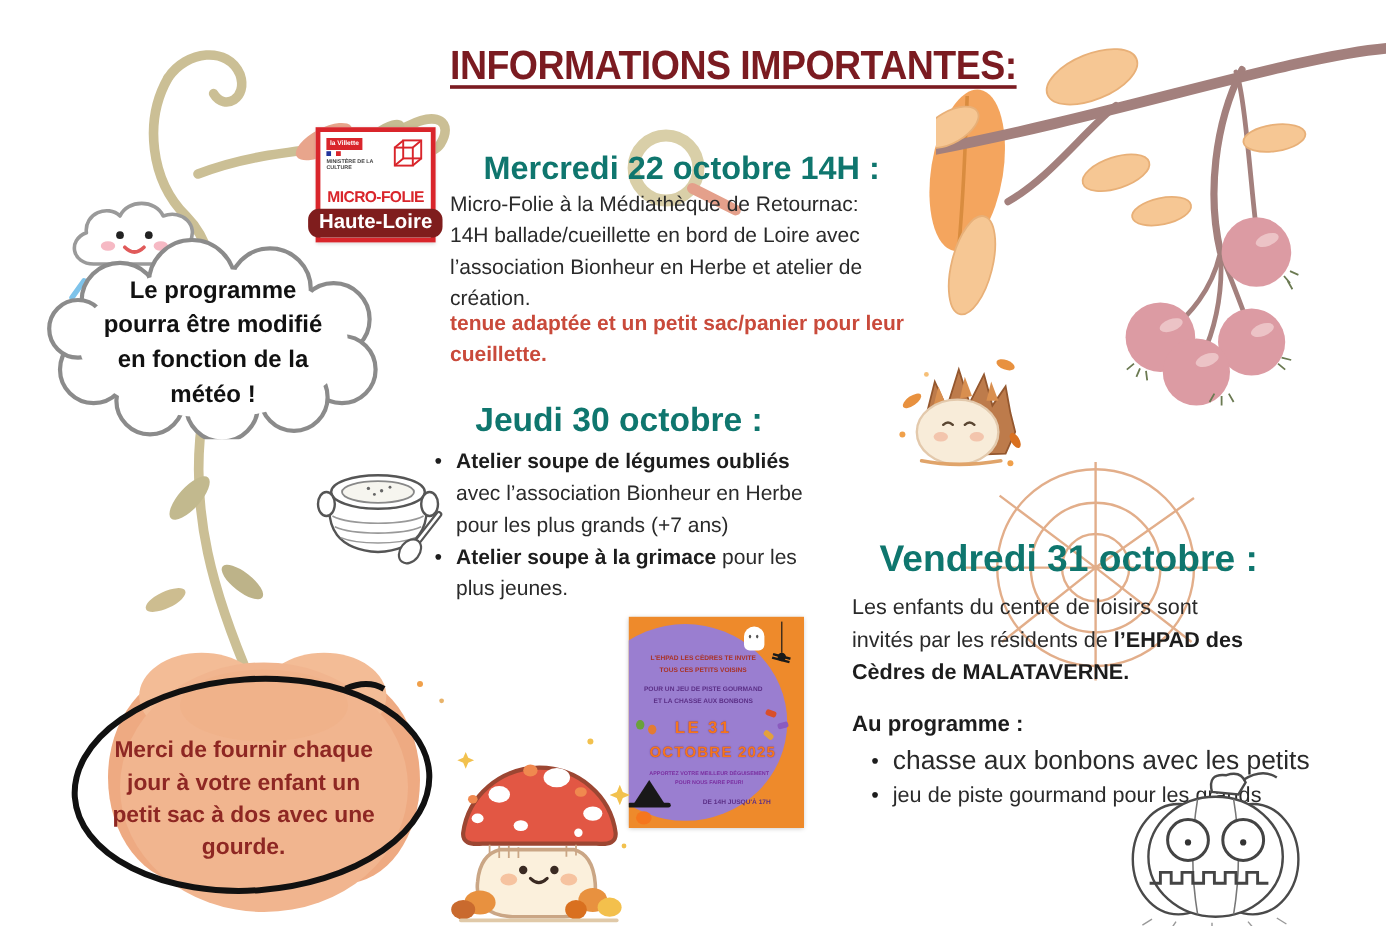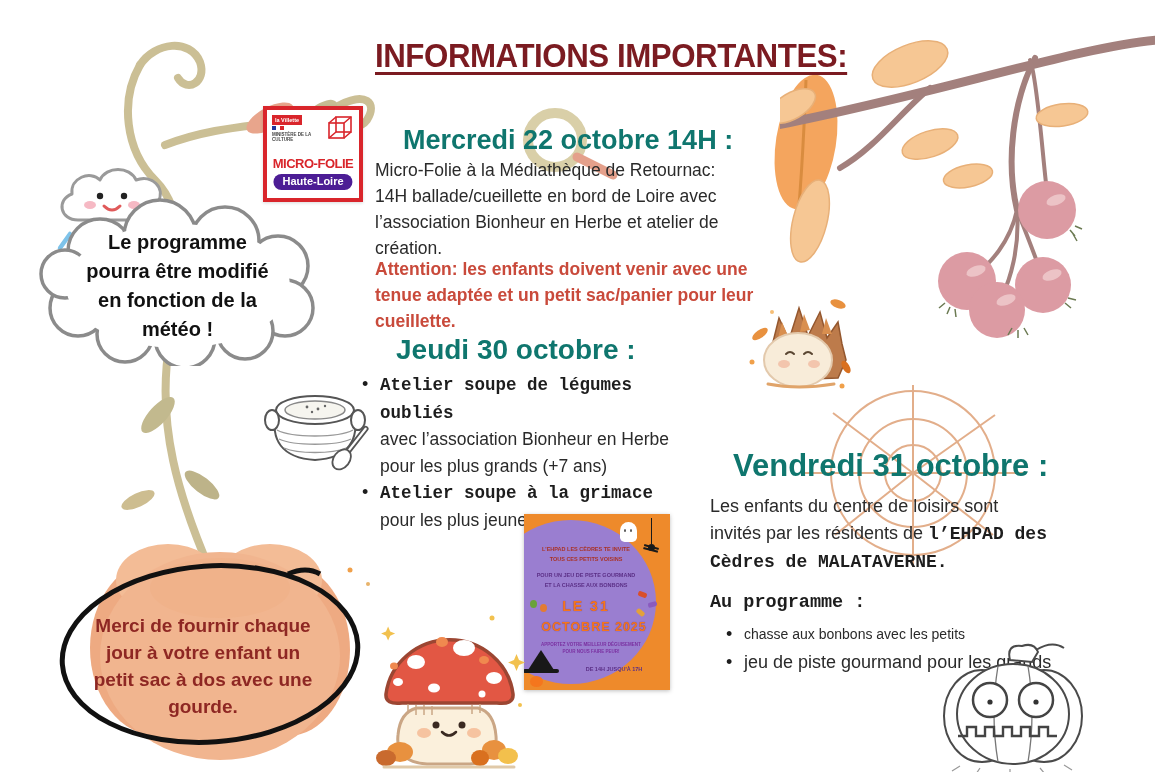--- a/index.html
+++ b/index.html
@@ -12,32 +12,32 @@
     font-weight:700;font-size:34px;color:#7b1b21;letter-spacing:-.5px;
     text-decoration:underline;text-decoration-thickness:3px;text-underline-offset:5px;
     display:inline-block;transform:scaleX(.92);transform-origin:left center;white-space:nowrap;
   }
   .h-green{font-weight:700;color:#0f766e;white-space:nowrap;}
   .body-txt{font-size:17.5px;line-height:26px;color:#2a2a2a;}
   .warn{font-size:17.5px;line-height:26px;font-weight:700;color:#c94a3b;}
   .bullets{list-style:none;margin:0;padding:0;}
   .bullets li{position:relative;padding-left:22px;font-size:17.5px;line-height:26.5px;color:#2a2a2a;}
   .bullets li::before{content:"•";position:absolute;left:4px;top:0;font-size:18px;color:#1d1d1d;}
-  .b{font-weight:700;color:#1d1d1d;font-family:Liberation Mono, monospace;}
+  .b{font-weight:700;color:#1d1d1d;}
   .reminder{font-weight:700;color:#d13438;font-size:19.5px;line-height:27px;text-align:center;}
   .cloud-note{font-weight:700;font-size:20px;line-height:29px;color:#111;text-align:center;}
   .pumpkin-note{font-weight:700;font-size:19px;line-height:27px;color:#8e2723;text-align:center;}
   
   .mf{width:92px;height:88px;background:#fff;border:4px solid #d9252b;box-shadow:0 1px 3px rgba(0,0,0,.15);}
   .mf .villette{position:absolute;left:5px;top:5px;background:#d9252b;color:#fff;font-size:5.5px;font-weight:700;padding:2px 3px;line-height:6px;}
   .mf .ministry{position:absolute;left:5px;top:22px;font-size:4.5px;line-height:5px;color:#444;width:40px;font-weight:700;}
   .mf .flag{position:absolute;left:5px;top:16px;width:12px;height:4px;display:flex;}
   .mf .flag i{flex:1;}
   .mf .brand{position:absolute;left:0;right:0;top:46px;text-align:center;color:#d9252b;font-weight:800;font-size:13px;letter-spacing:-.5px;white-space:nowrap;}
-  .mf .pill{position:absolute;left:50%;transform:translateX(-50%);top:64px;background:#4c1d95;color:#fff;font-weight:700;font-size:11px;padding:1px 9px 3px;border-radius:9px;white-space:nowrap;}
+  .mf .pill{position:absolute;left:50%;transform:translateX(-50%);top:64px;background:#7f1d1d;color:#fff;font-weight:700;font-size:17px;padding:1px 9px 3px;border-radius:9px;white-space:nowrap;}
   
   .poster{width:146px;height:176px;background:#ee8a2b;overflow:hidden;box-shadow:0 1px 4px rgba(0,0,0,.25);}
   .poster .pcircle{position:absolute;left:-38px;top:6px;width:170px;height:164px;background:#9a7ed0;border-radius:50%;}
   .poster .ptxt{position:absolute;left:2px;width:120px;text-align:center;font-weight:700;}
   .pl-red{color:#a93226;font-size:5.5px;line-height:7px;}
   .pl-purple{color:#5b2f86;font-size:5.5px;line-height:7px;}
   .pl-date1{color:#f5761d;font-size:14px;letter-spacing:2px;text-shadow:0 0 1px #5b2f86;}
   .pl-date2{color:#f5761d;font-size:12.5px;letter-spacing:1px;text-shadow:0 0 1px #5b2f86;}
   .pl-small{color:#7a2fa0;font-size:4.5px;line-height:6px;}
   .pl-time{color:#5b2f86;font-size:5.5px;}
@@ -193,21 +193,20 @@
   </div>
 
   <div class="abs h-green" style="left:403px;top:125px;font-size:27px;">Mercredi 22 octobre 14H :</div>
   <div class="abs body-txt" style="left:375px;top:157px;width:400px;">
     <div>Micro-Folie à la Médiathèque de Retournac:</div>
     <div>14H ballade/cueillette en bord de Loire avec</div>
     <div>l’association Bionheur en Herbe et atelier de</div>
     <div>création.</div>
   </div>
   <div class="abs warn" style="left:375px;top:256px;width:410px;">
-    <div>Attention: les enfants doivent venir avec une</div>
     <div>tenue adaptée et un petit sac/panier pour leur</div>
     <div>cueillette.</div>
   </div>
 
   <div class="abs h-green" style="left:396px;top:334px;font-size:28px;">Jeudi 30 octobre :</div>
   <ul class="abs bullets" style="left:358px;top:371px;width:330px;">
     <li>
       <span class="b">Atelier soupe de légumes oubliés</span>
       <div>avec l’association Bionheur en Herbe</div>
       <div>pour les plus grands (+7 ans)</div>
@@ -263,21 +262,21 @@
   </svg>
 
   <div class="abs h-green" style="left:733px;top:448px;font-size:31px;">Vendredi 31 octobre :</div>
   <div class="abs body-txt" style="left:710px;top:493px;width:400px;font-size:18px;line-height:27px;">
     <div><span>Les enfants du centre de loisirs sont</span></div>
     <div><span>invités par les résidents de </span><span class="b">l’EHPAD des</span></div>
     <div><span class="b">Cèdres de MALATAVERNE.</span></div>
   </div>
   <div class="abs b" style="left:710px;top:592px;font-size:18.5px;">Au programme :</div>
   <ul class="abs bullets" style="left:722px;top:620px;width:400px;">
-    <li style="font-size:14px;line-height:28px;">chasse aux bonbons avec les petits</li>
+    <li style="font-size:22px;line-height:28px;">chasse aux bonbons avec les petits</li>
     <li style="font-size:18px;line-height:28px;">jeu de piste gourmand pour les grands</li>
   </ul>
 
   <div class="abs poster" style="left:524px;top:514px;">
     <div class="pcircle"></div>
     <div class="ptxt pl-red" style="top:32px;">L'EHPAD LES CÈDRES TE INVITE</div>
     <div class="ptxt pl-red" style="top:42px;">TOUS CES PETITS VOISINS</div>
     <div class="ptxt pl-purple" style="top:58px;">POUR UN JEU DE PISTE GOURMAND</div>
     <div class="ptxt pl-purple" style="top:68px;">ET LA CHASSE AUX BONBONS</div>
     <div class="ptxt pl-date1" style="top:84px;">LE 31</div>

